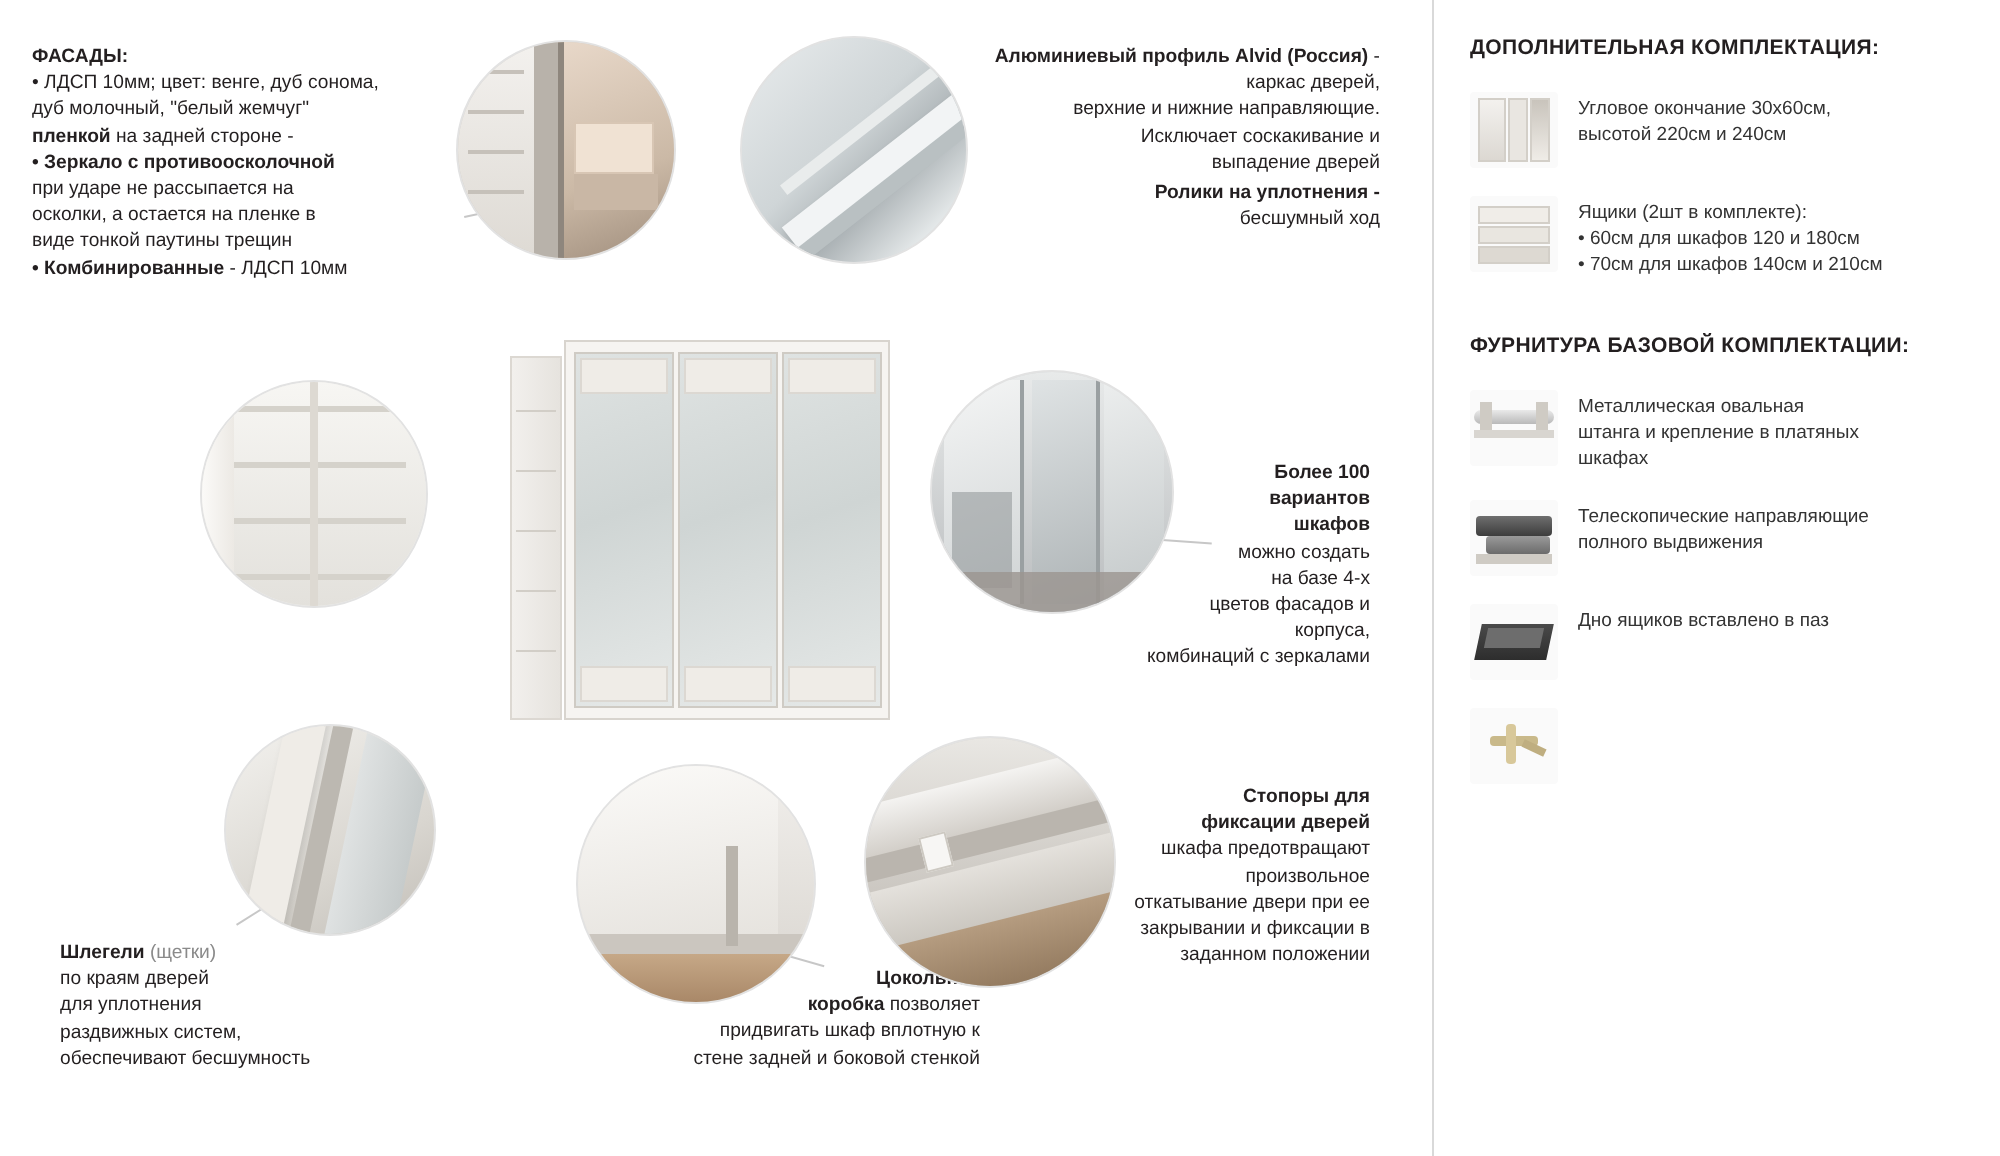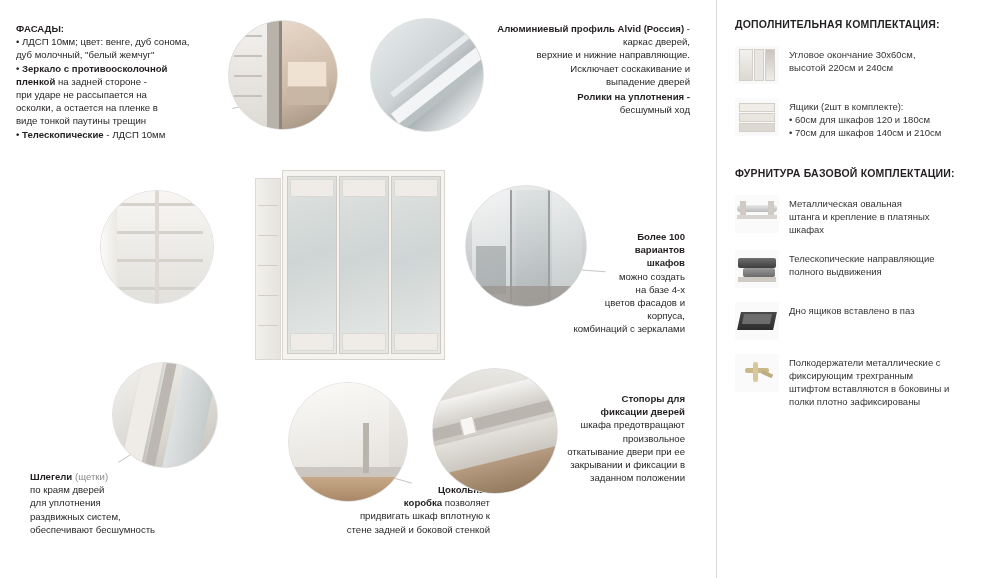--- a/index.html
+++ b/index.html
@@ -84,26 +84,26 @@
 </style>
 </head>
 <body>
 
 <div class="page">
 
   <div class="tblock" style="left:16px;top:22px;width:220px;">
     <div class="ttl">ФАСАДЫ:</div>
     <div>• ЛДСП 10мм; цвет: венге, дуб сонома,</div>
     <div>дуб молочный, "белый жемчуг"</div>
+    <div><b style="font-weight:bold">пленкой</b> на задней стороне -</div>
     <div style="font-weight:bold">• Зеркало с противоосколочной</div>
-    <div><b style="font-weight:bold">пленкой</b> на задней стороне -</div>
     <div>при ударе не рассыпается на</div>
     <div>осколки, а остается на пленке в</div>
     <div>виде тонкой паутины трещин</div>
-    <div><b style="font-weight:bold">• Телескопические</b> - ЛДСП 10мм</div>
+    <div><b style="font-weight:bold">• Комбинированные</b> - ЛДСП 10мм</div>
   </div>
 
 
   <div class="tblock right-align" style="left:455px;top:22px;width:235px;">
     <div><b style="font-weight:bold">Алюминиевый профиль Alvid (Россия)</b> -</div>
     <div>каркас дверей,</div>
     <div>верхние и нижние направляющие.</div>
     <div>Исключает соскакивание и</div>
     <div>выпадение дверей</div>
     <div style="font-weight:bold;margin-top:2px">Ролики на уплотнения -</div>
@@ -320,22 +320,16 @@
           <div>Дно ящиков вставлено в паз</div>
         </div>
     </div>
 
     <div class="feat">
       <div class="thumb">
         <div class="ph" style="left:10px;top:14px;width:24px;height:5px;background:#c9b98a;border-radius:2px;"></div>
         <div class="ph" style="left:18px;top:8px;width:5px;height:20px;background:#d8c89a;border-radius:2px;"></div>
         <div class="ph" style="left:26px;top:18px;width:12px;height:4px;background:#bfae80;transform:rotate(25deg);"></div>
       </div>
-      <div class="txt">
-          <div>Полкодержатели металлические с
-фиксирующим трехгранным
-штифтом вставляются в боковины и
-полки плотно зафиксированы</div>
-        </div>
     </div>
   </div>
 
 </div>
 
 </body></html>

